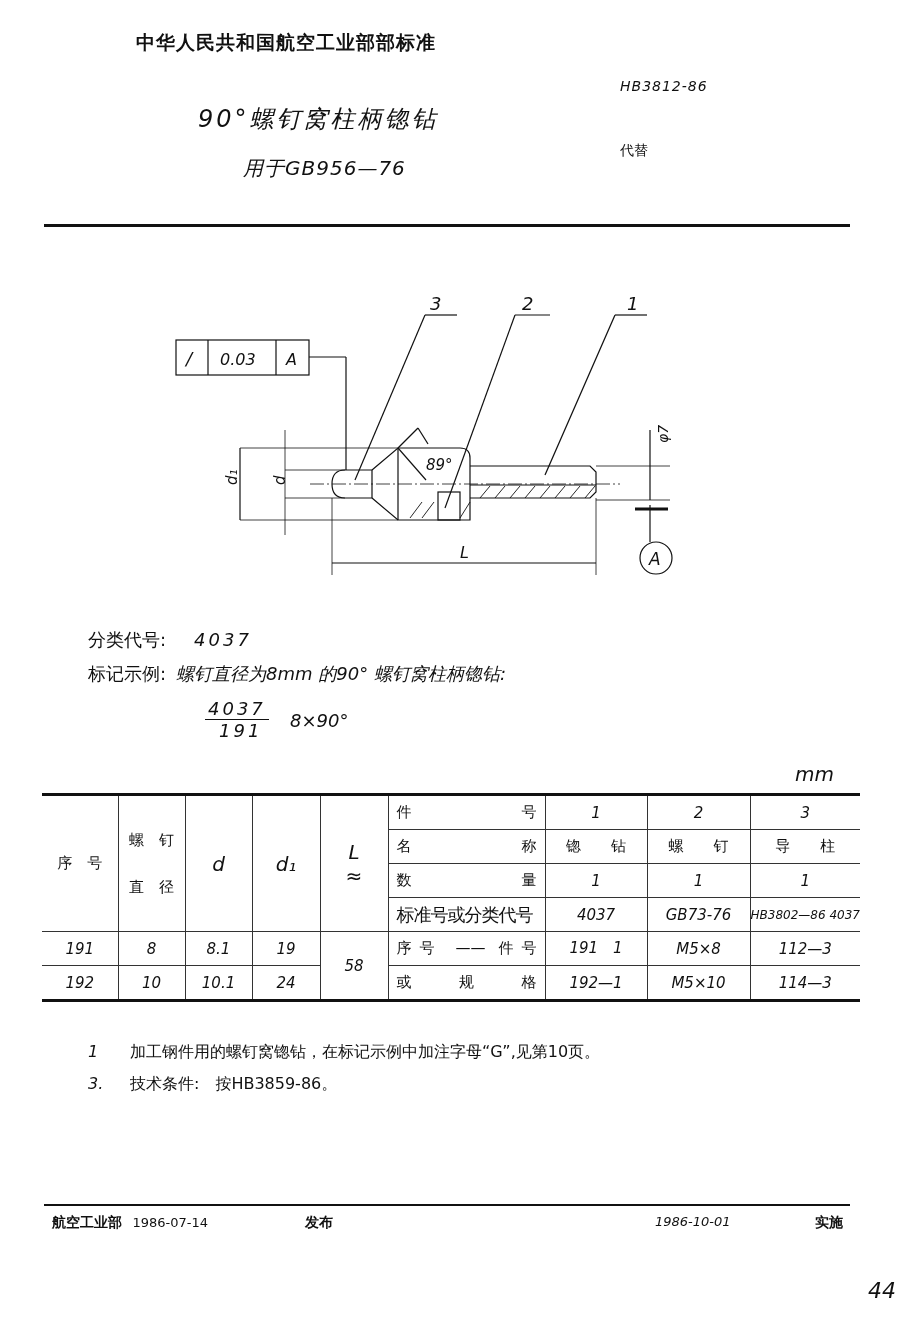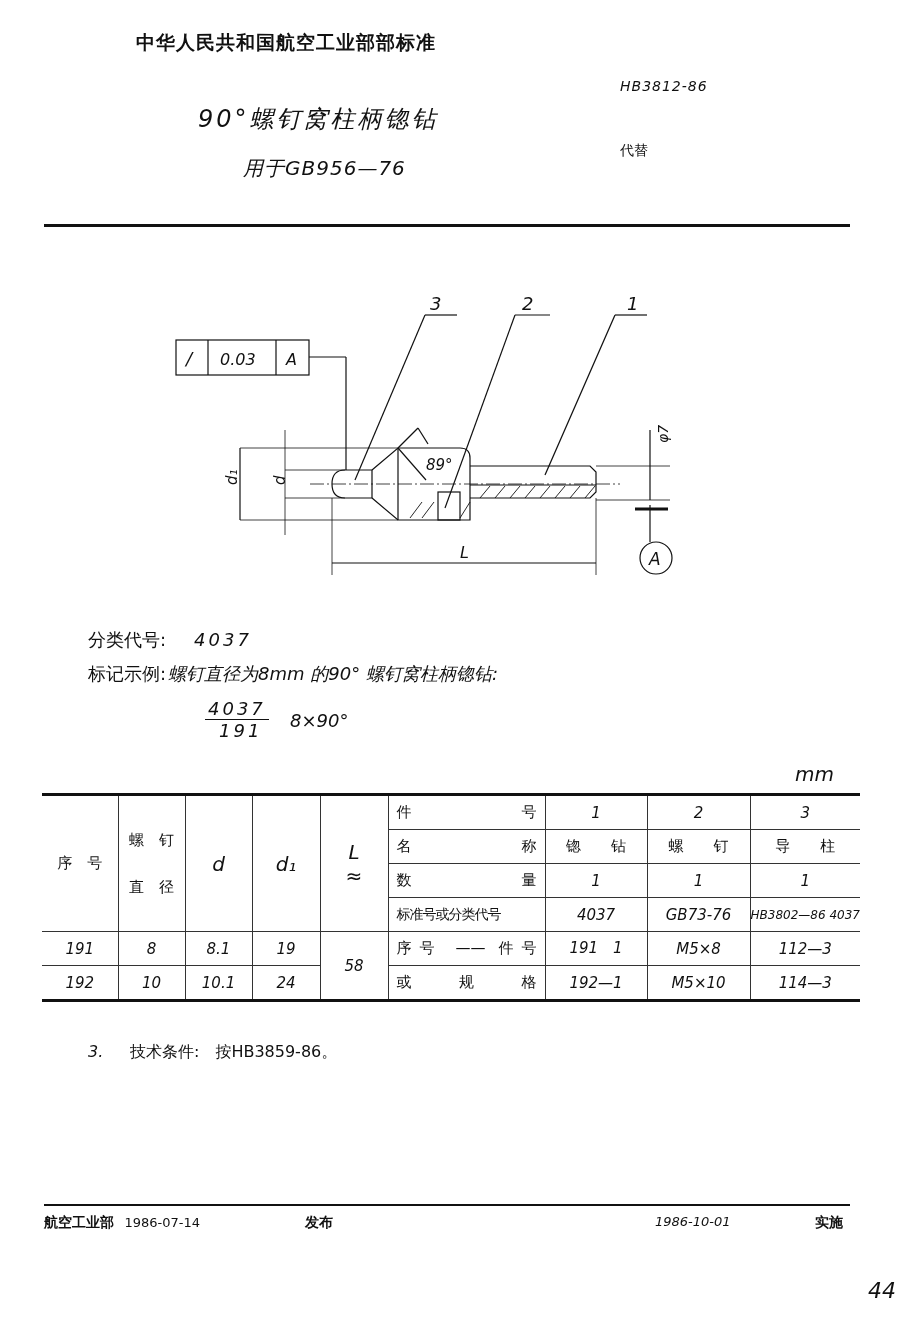--- a/index.html
+++ b/index.html
@@ -9,39 +9,39 @@
   .org { left:136px; top:30px; font-size:19px; font-weight:bold; letter-spacing:1px; }
   .stdno { left:620px; top:78px; font-size:14px; font-style:italic; letter-spacing:1px; }
   .replace { left:620px; top:142px; font-size:14px; }
   .title { left:198px; top:103px; font-size:24px; letter-spacing:3px; font-style:italic;text-align:right; }
   .subtitle { left:243px; top:155px; font-size:20px; letter-spacing:1px; font-style:italic; }
   .rule { left:44px; width:806px; height:3px; background:#111; }
   .drawing { left:160px; top:280px; width:540px; height:320px; }
   .cls { left:88px; top:628px; font-size:18px;text-align:center; }
   .cls .val { margin-left:28px; font-style:italic; letter-spacing:3px; }
   .mark { left:88px; top:662px; font-size:18px; }
-  .mark .txt { margin-left:2px; font-style:italic; }
+  .mark .txt { margin-left:10px; font-style:italic; }
   .frac { left:205px; top:698px; font-size:18px; font-style:italic; }
   .frac .num { border-bottom:1px solid #111; padding:0 3px; letter-spacing:3px; display:inline-block; }
   .frac .den { padding-left:14px; letter-spacing:3px; }
   .frac .size { left:85px; top:12px; }
   .unit { left:795px; top:762px; font-size:20px; font-style:italic; }
   table.spec { position:absolute; left:42px; top:793px; width:818px; border-collapse:collapse;
                font-size:15px; border-top:3px solid #111; border-bottom:3px solid #111; }
   table.spec td { border:1px solid #333; text-align:center; padding:0; height:33px; font-style:italic; }
   table.spec td.lbl { text-align:justify; text-align-last:justify; padding:0 8px; font-style:normal; font-size:15px; }
   table.spec td.zh { font-style:normal; }
   table.spec tr:first-child td { border-top:none; }
   table.spec td:first-child { border-left:none; }
   table.spec td:last-child { border-right:none; }
   .notes { left:88px; top:1036px; font-size:16px; line-height:32px; }
   .notes .n { display:inline-block; width:42px; font-style:italic; }
   .foot-rule { left:44px; top:1204px; width:806px; height:2px; background:#111; }
   .foot { top:1214px; font-size:14px; }
-  .foot b { font-weight:bold; }
+  .foot b { font-weight:bold;margin-left:8px; }
   .pageno { left:868px; top:1278px; font-size:22px; font-style:italic; }
 </style>
 </head>
 <body>
 
 <div class="abs org">中华人民共和国航空工业部部标准</div>
 <div class="abs stdno">HB3812-86</div>
 <div class="abs replace">代替</div>
 <div class="abs title">90°螺钉窝柱柄锪钻</div>
 <div class="abs subtitle">用于GB956—76</div>
@@ -177,21 +177,21 @@
     <td class="zh">螺　　钉</td>
     <td class="zh">导　　柱</td>
   </tr>
   <tr>
     <td class="lbl">数量</td>
     <td>1</td>
     <td>1</td>
     <td>1</td>
   </tr>
   <tr>
-    <td class="lbl" style="font-size:14px;text-align-last:auto;letter-spacing:-1px">标准号或分类代号</td>
+    <td class="lbl" style="font-size:18px;text-align-last:auto;letter-spacing:-1px">标准号或分类代号</td>
     <td>4037</td>
     <td>GB73-76</td>
     <td style="font-size:12px;line-height:14px">HB3802—86 4037</td>
   </tr>
   <tr>
     <td>191</td>
     <td>8</td>
     <td>8.1</td>
     <td>19</td>
     <td rowspan="2">58</td>
@@ -207,20 +207,21 @@
     <td>24</td>
     <td class="lbl">或　规　格</td>
     <td>192—1</td>
     <td>M5×10</td>
     <td>114—3</td>
   </tr>
 </tbody>
   </table>
 
 <div class="abs notes">
+  <div><span class="n">1</span><span>加工钢件用的螺钉窝锪钻，在标记示例中加注字母“G”,见第10页。</span></div>
   <div><span class="n">3.</span><span>技术条件:　按HB3859-86。</span></div>
 </div>
 
 <div class="abs foot-rule"></div>
 <div class="abs foot" style="left:44px"><b>航空工业部</b> <span style="margin-left:6px;font-size:13px">1986-07-14</span></div>
 <div class="abs foot" style="left:305px;font-weight:bold">发布</div>
 <div class="abs foot" style="left:655px;font-size:13px;font-style:italic">1986-10-01</div>
 <div class="abs foot" style="left:815px;font-weight:bold">实施</div>
 
 <div class="abs pageno">44</div>

